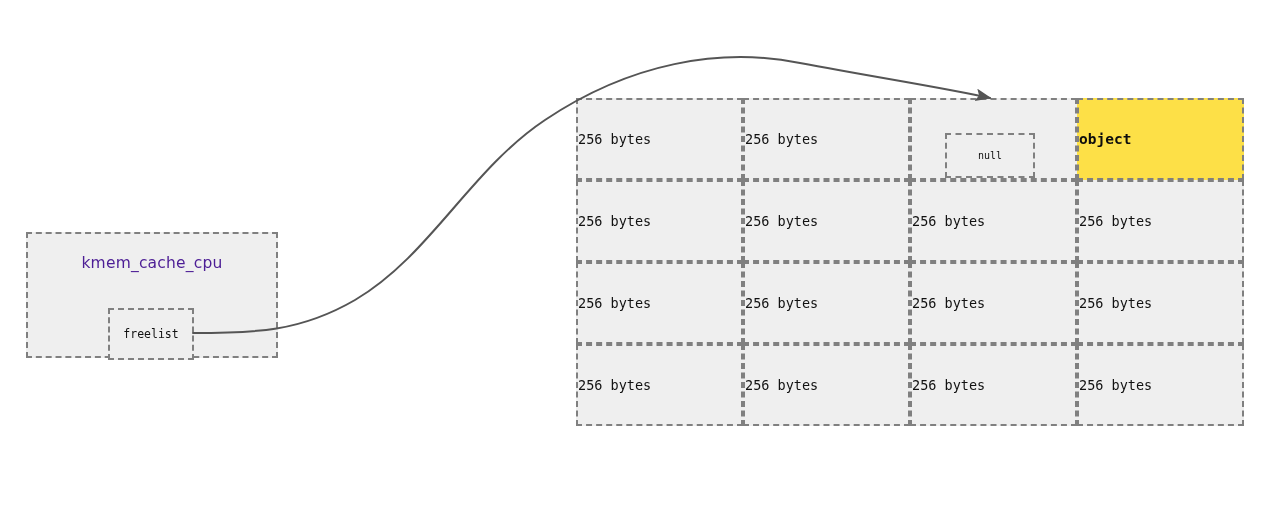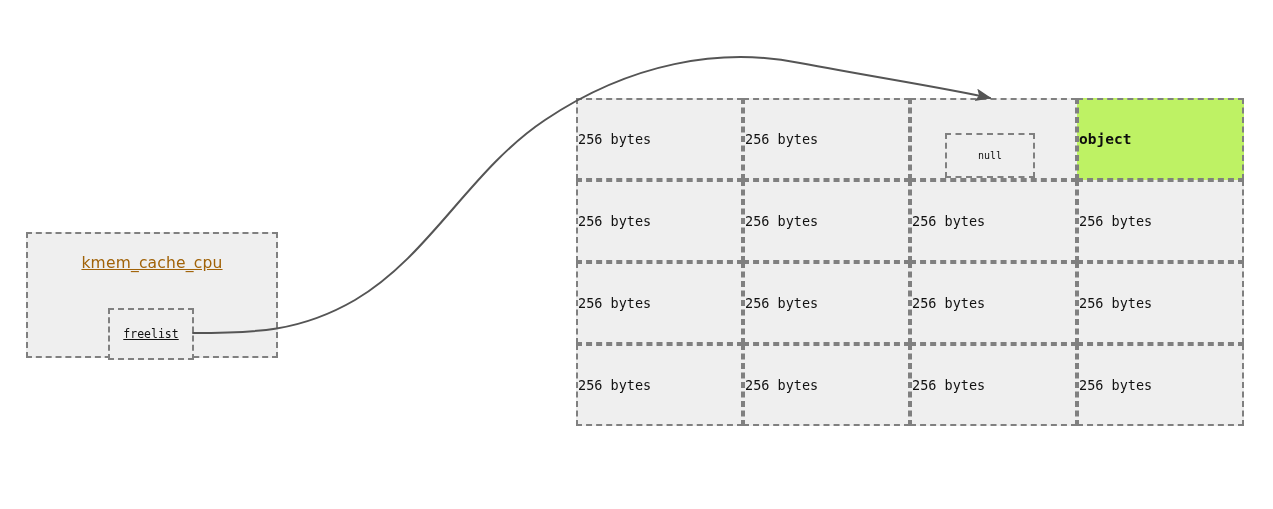--- a/index.html
+++ b/index.html
@@ -34,44 +34,42 @@
     box-sizing: border-box;
   }
   .struct-title {
     position: absolute;
     left: 0;
     top: 20px;
     width: 100%;
     text-align: center;
     font-family: "DejaVu Sans", sans-serif;
     font-size: 15.5px;
-    color: #a16207;
+    color: #4c1d95;
     letter-spacing: 0.2px;
     white-space: nowrap;
-    text-decoration: underline;
   }
 
   .field-box {
     position: absolute;
     left: 108px;
     top: 308px;
     width: 86px;
     height: 52px;
     background: #efefef;
     border: 2px dashed #808080;
     box-sizing: border-box;
     display: flex;
     align-items: center;
     justify-content: center;
   }
   .field-box span {
     font-family: "DejaVu Sans Mono", monospace;
     font-size: 11.5px;
     color: #111111;
-    text-decoration: underline;
   }
 
   
   .slab {
     position: absolute;
     left: 577px;
     top: 99px;
     width: 668px;
     height: 328px;
   }
@@ -87,21 +85,21 @@
     margin-left: -1px;
     margin-top: -1px;
   }
   .slab-cell .cell-text {
     font-family: "DejaVu Sans Mono", monospace;
     font-size: 13.5px;
     color: #111111;
     white-space: nowrap;
   }
   .slab-cell.object-cell {
-    background: #bef264;
+    background: #fde047;
   }
   .slab-cell.object-cell .cell-text {
     font-weight: bold;
     font-size: 14.5px;
     color: #0d0d0d;
   }
 
   .null-box {
     position: absolute;
     left: 945px;

